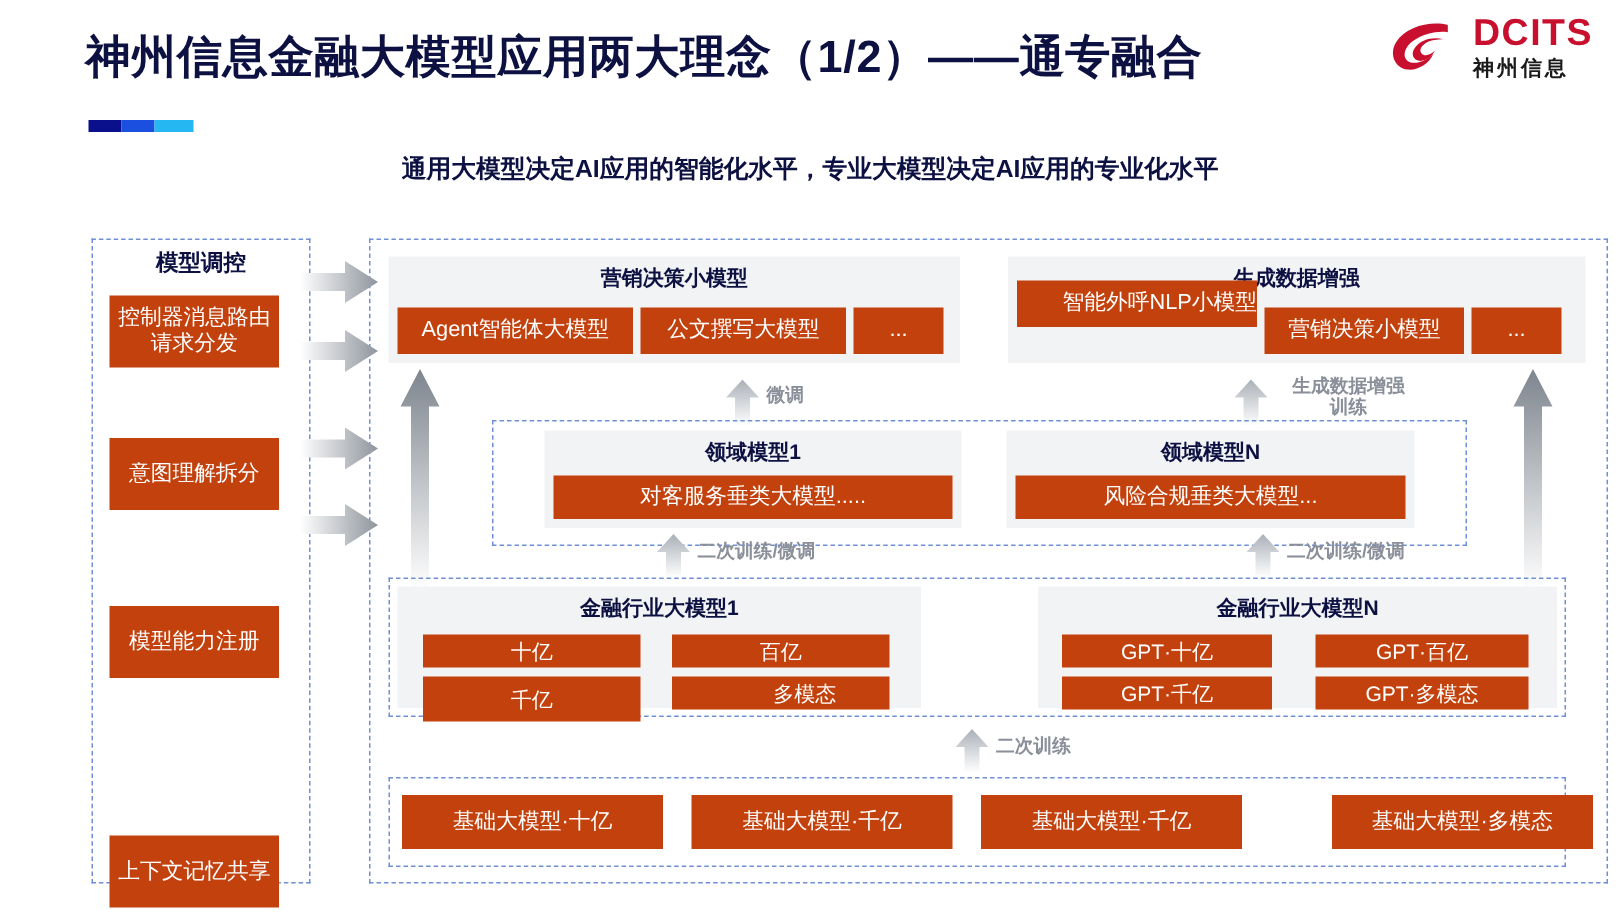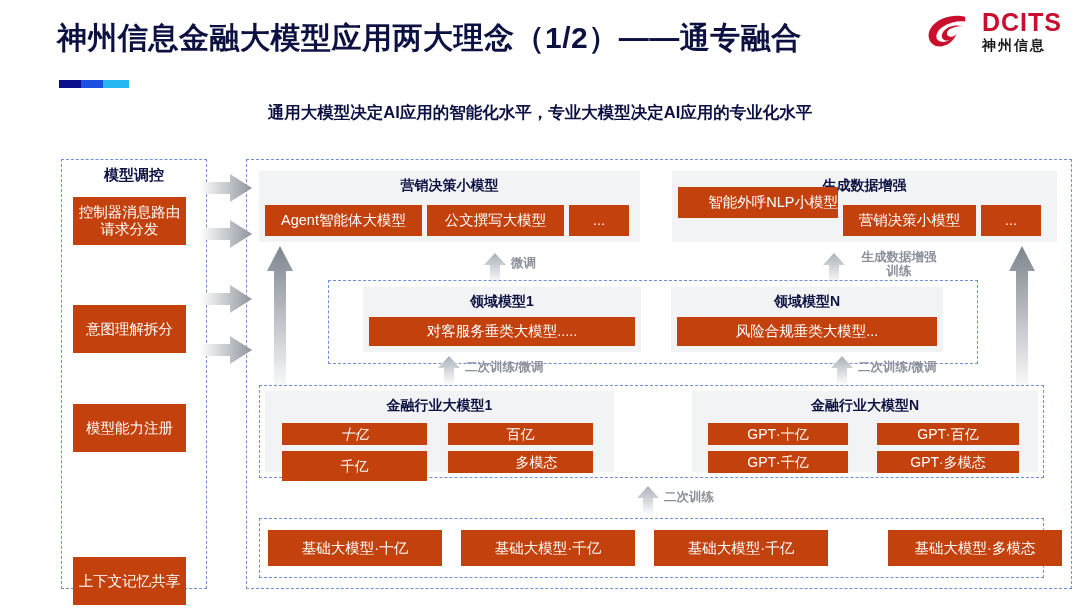--- a/index.html
+++ b/index.html
@@ -94,21 +94,21 @@
 
     <div class="dashbox" style="left:246px;top:159px;width:826px;height:430px;"></div>
 
     <div class="dashbox" style="left:61px;top:159px;width:146px;height:430px;"></div>
 
     <div class="side-title">模型调控</div>
 
     <div class="bluebox" style="left:73px;top:197px;width:113px;height:48px;">
       <span>控制器消息路由请求分发</span>
     </div>
-    <div class="bluebox" style="left:73px;top:305px;width:113px;height:48px;">
+    <div class="bluebox" style="left:73px;top:292px;width:113px;height:48px;">
       <span>意图理解拆分</span>
     </div>
     <div class="bluebox" style="left:73px;top:404px;width:113px;height:48px;">
       <span>模型能力注册</span>
     </div>
     <div class="bluebox" style="left:73px;top:521px;width:113px;height:48px;margin-top:36px;">
       <span>上下文记忆共享</span>
     </div>
 
     <div class="arrow-r" style="left:200px;top:172px;">
@@ -272,21 +272,21 @@
         <path d="M7 30 L7 13 L1 13 L12 1 L23 13 L17 13 L17 30 Z" fill="url(#gu6)"></path>
       </svg>
     </div>
     <div class="arrow-label" style="left:858px;top:360px;">二次训练/微调</div>
 
     <div class="dashbox" style="left:259px;top:385px;width:785px;height:93px;"></div>
 
     <div class="panel" style="left:265px;top:391px;width:349px;height:81px;">
       <div class="panel-title">金融行业大模型1</div>
     </div>
-    <div class="bluebox" style="left:282px;top:423px;width:145px;height:22px;font-size:14px;font-style:italic;">
+    <div class="bluebox" style="left:282px;top:423px;width:145px;height:22px;font-size:14px;">
       <span>十亿</span>
     </div>
     <div class="bluebox" style="left:448px;top:423px;width:145px;height:22px;font-size:14px;">
       <span>百亿</span>
     </div>
     <div class="bluebox" style="left:282px;top:451px;width:145px;height:30px;font-size:14px;">
       <span>千亿</span>
     </div>
     <div class="bluebox" style="left:448px;top:451px;width:145px;height:22px;font-size:14px;padding-left:32px;">
       <span>多模态</span>

